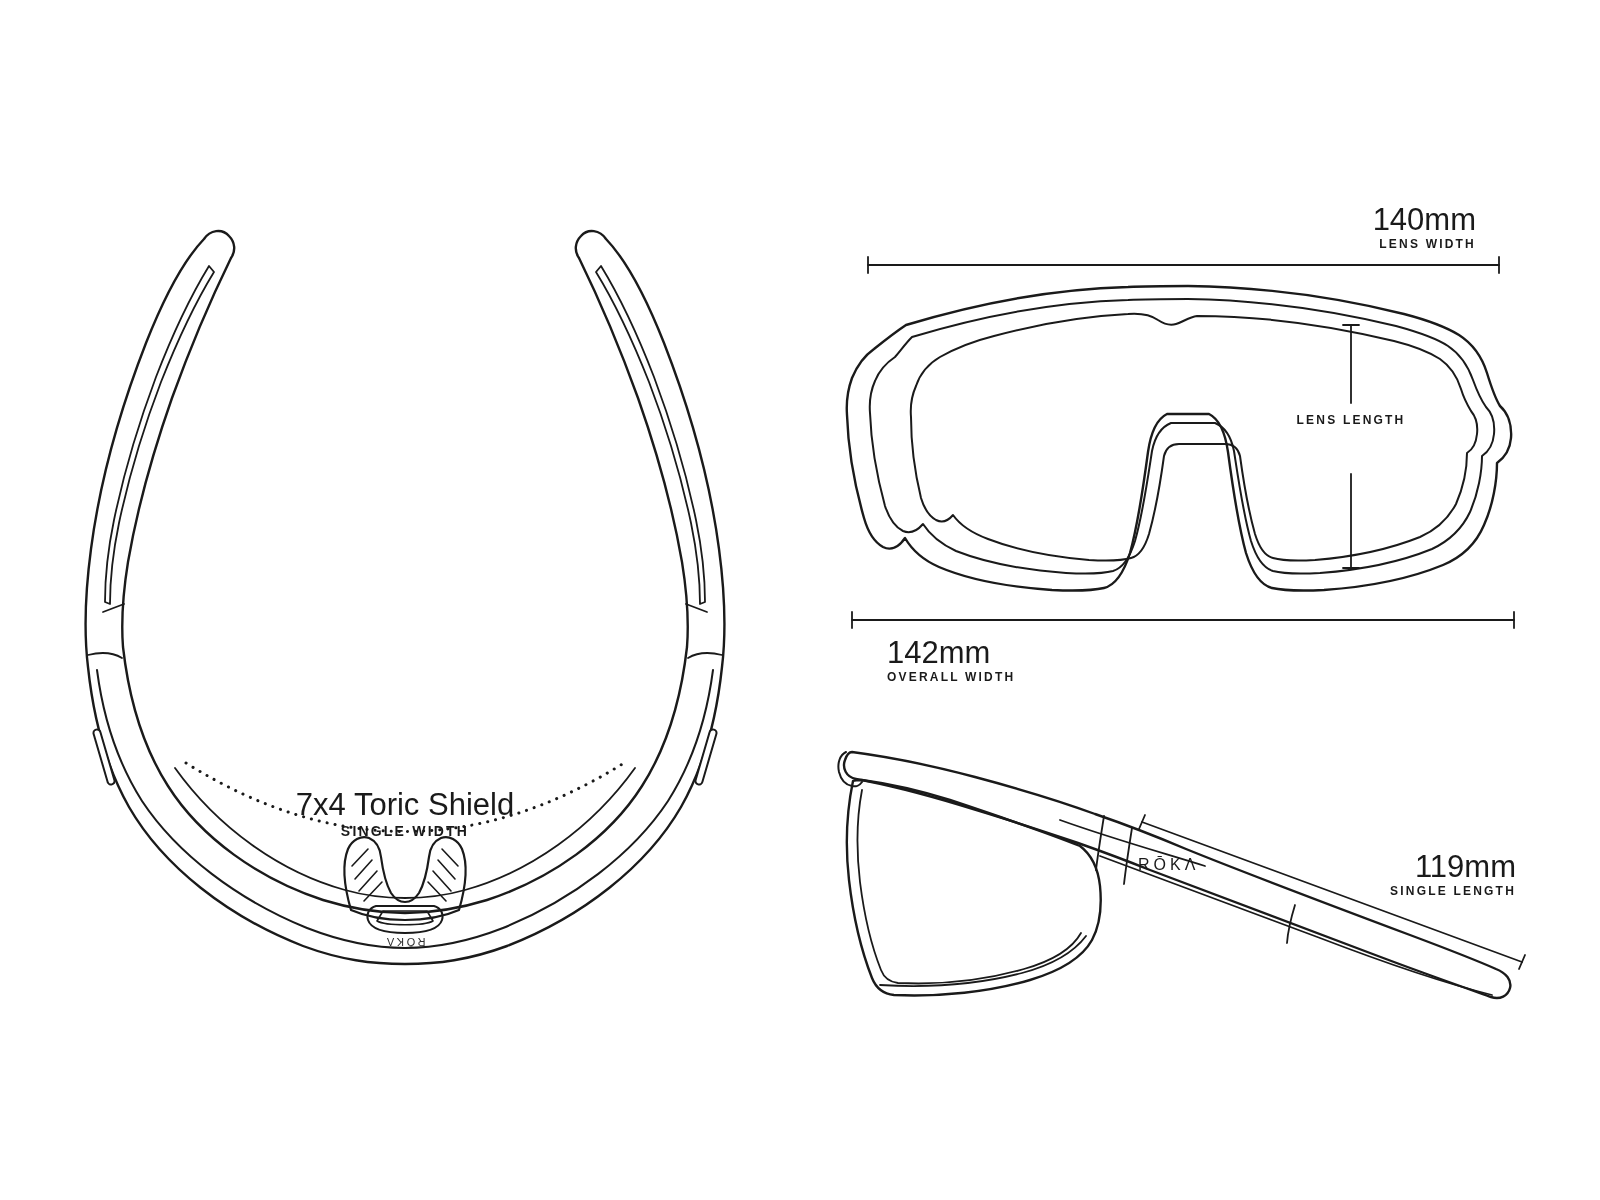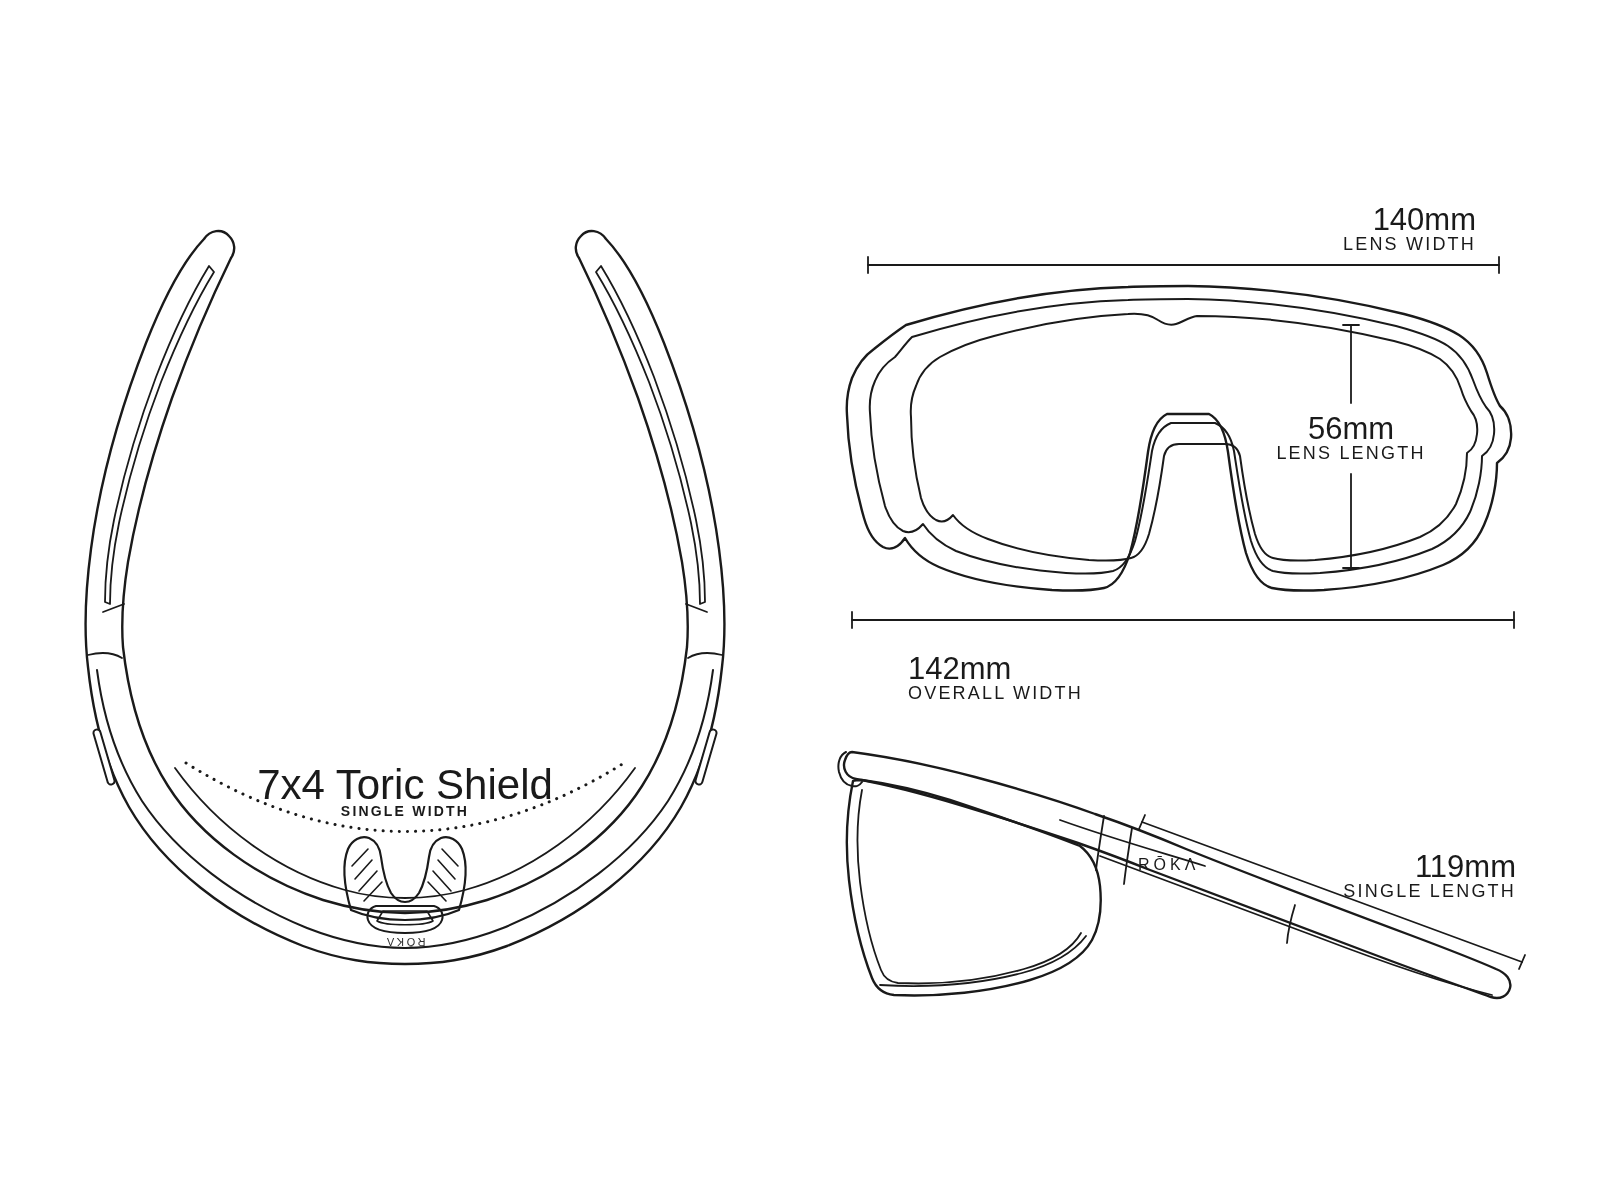--- a/index.html
+++ b/index.html
@@ -7,25 +7,25 @@
     position:relative;
     width:1584px;height:1200px;
     background:#ffffff;
     font-family:"Liberation Sans", sans-serif;
     color:#1a1a1a;
     overflow:hidden;
   }
   svg{position:absolute;left:0;top:0;}
   .lbl{position:absolute;white-space:nowrap;color:#1a1a1a;}
   .dim-value{font-size:31px;font-weight:normal;letter-spacing:0px;line-height:33px;}
-  .dim-label{font-size:18px;font-weight:normal;letter-spacing:2.2px;line-height:16px;}
+  .dim-label{font-size:12px;font-weight:bold;letter-spacing:2.2px;line-height:16px;}
   .right-align{text-align:right;}
   .center-align{text-align:center;}
   .left-align{text-align:left;}
-  .view-title{font-size:42px;font-weight:normal;line-height:34px;}
+  .view-title{font-size:31px;font-weight:normal;line-height:34px;margin-top:20px;}
   .view-subtitle{font-size:14px;font-weight:bold;letter-spacing:2.2px;line-height:18px;}
   .brand-side{font-size:16px;letter-spacing:4px;font-weight:normal;}
   .brand-top{font-size:11px;letter-spacing:2.5px;font-weight:normal;color:#2e2e2e;
              transform:rotate(180deg);transform-origin:center;}
 </style>
 </head>
 <body>
 
 <div class="canvas">
 
@@ -326,25 +326,24 @@
       </g>
     </g>
   </svg>
 
   <div class="lbl right-align" style="right:108px;top:203px;">
     <div class="dim-value">140mm</div>
     <div class="dim-label">LENS WIDTH</div>
   </div>
 
   <div class="lbl center-align" style="left:1201px;top:412px;width:300px;">
-    <div class="dim-value">56mm</div>
     <div class="dim-label">LENS LENGTH</div>
   </div>
 
-  <div class="lbl left-align" style="left:908px;top:636px;margin-top:16px;">
+  <div class="lbl left-align" style="left:887px;top:636px;">
     <div class="dim-value">142mm</div>
     <div class="dim-label">OVERALL WIDTH</div>
   </div>
 
   <div class="lbl right-align" style="right:68px;top:850px;">
     <div class="dim-value">119mm</div>
     <div class="dim-label">SINGLE LENGTH</div>
   </div>
 
   <div class="lbl center-align" style="left:205px;top:768px;width:400px;">

